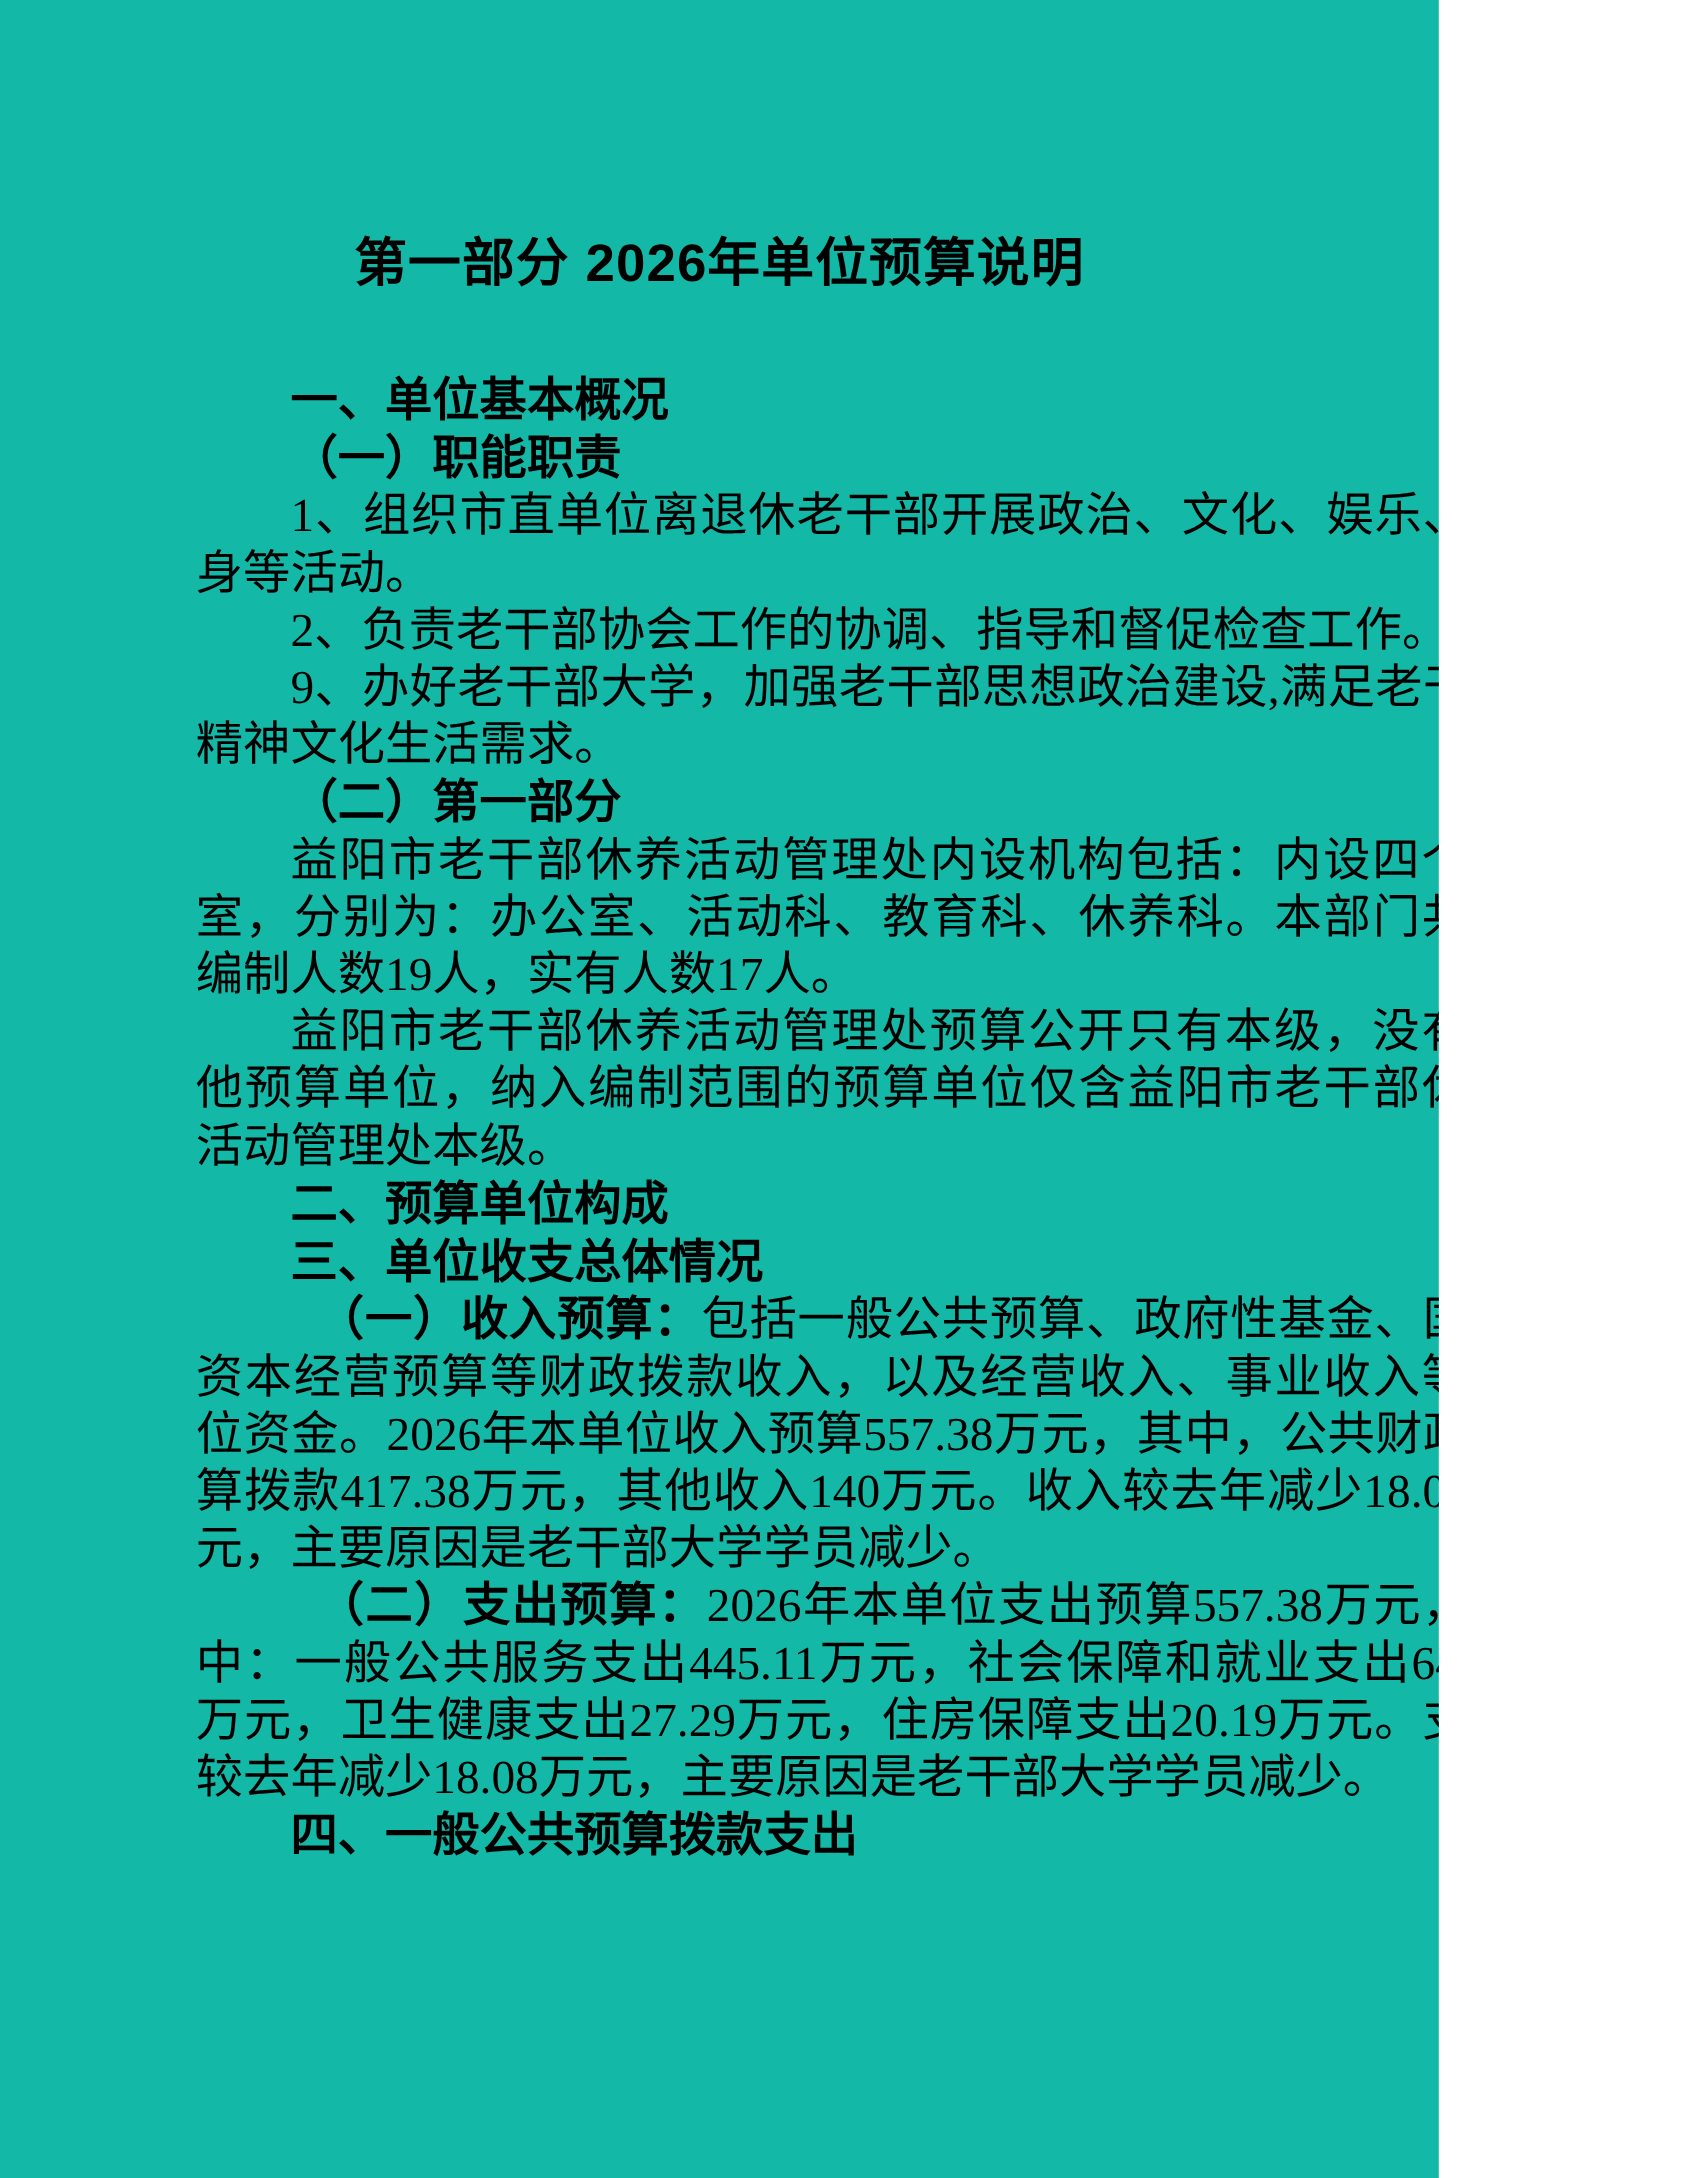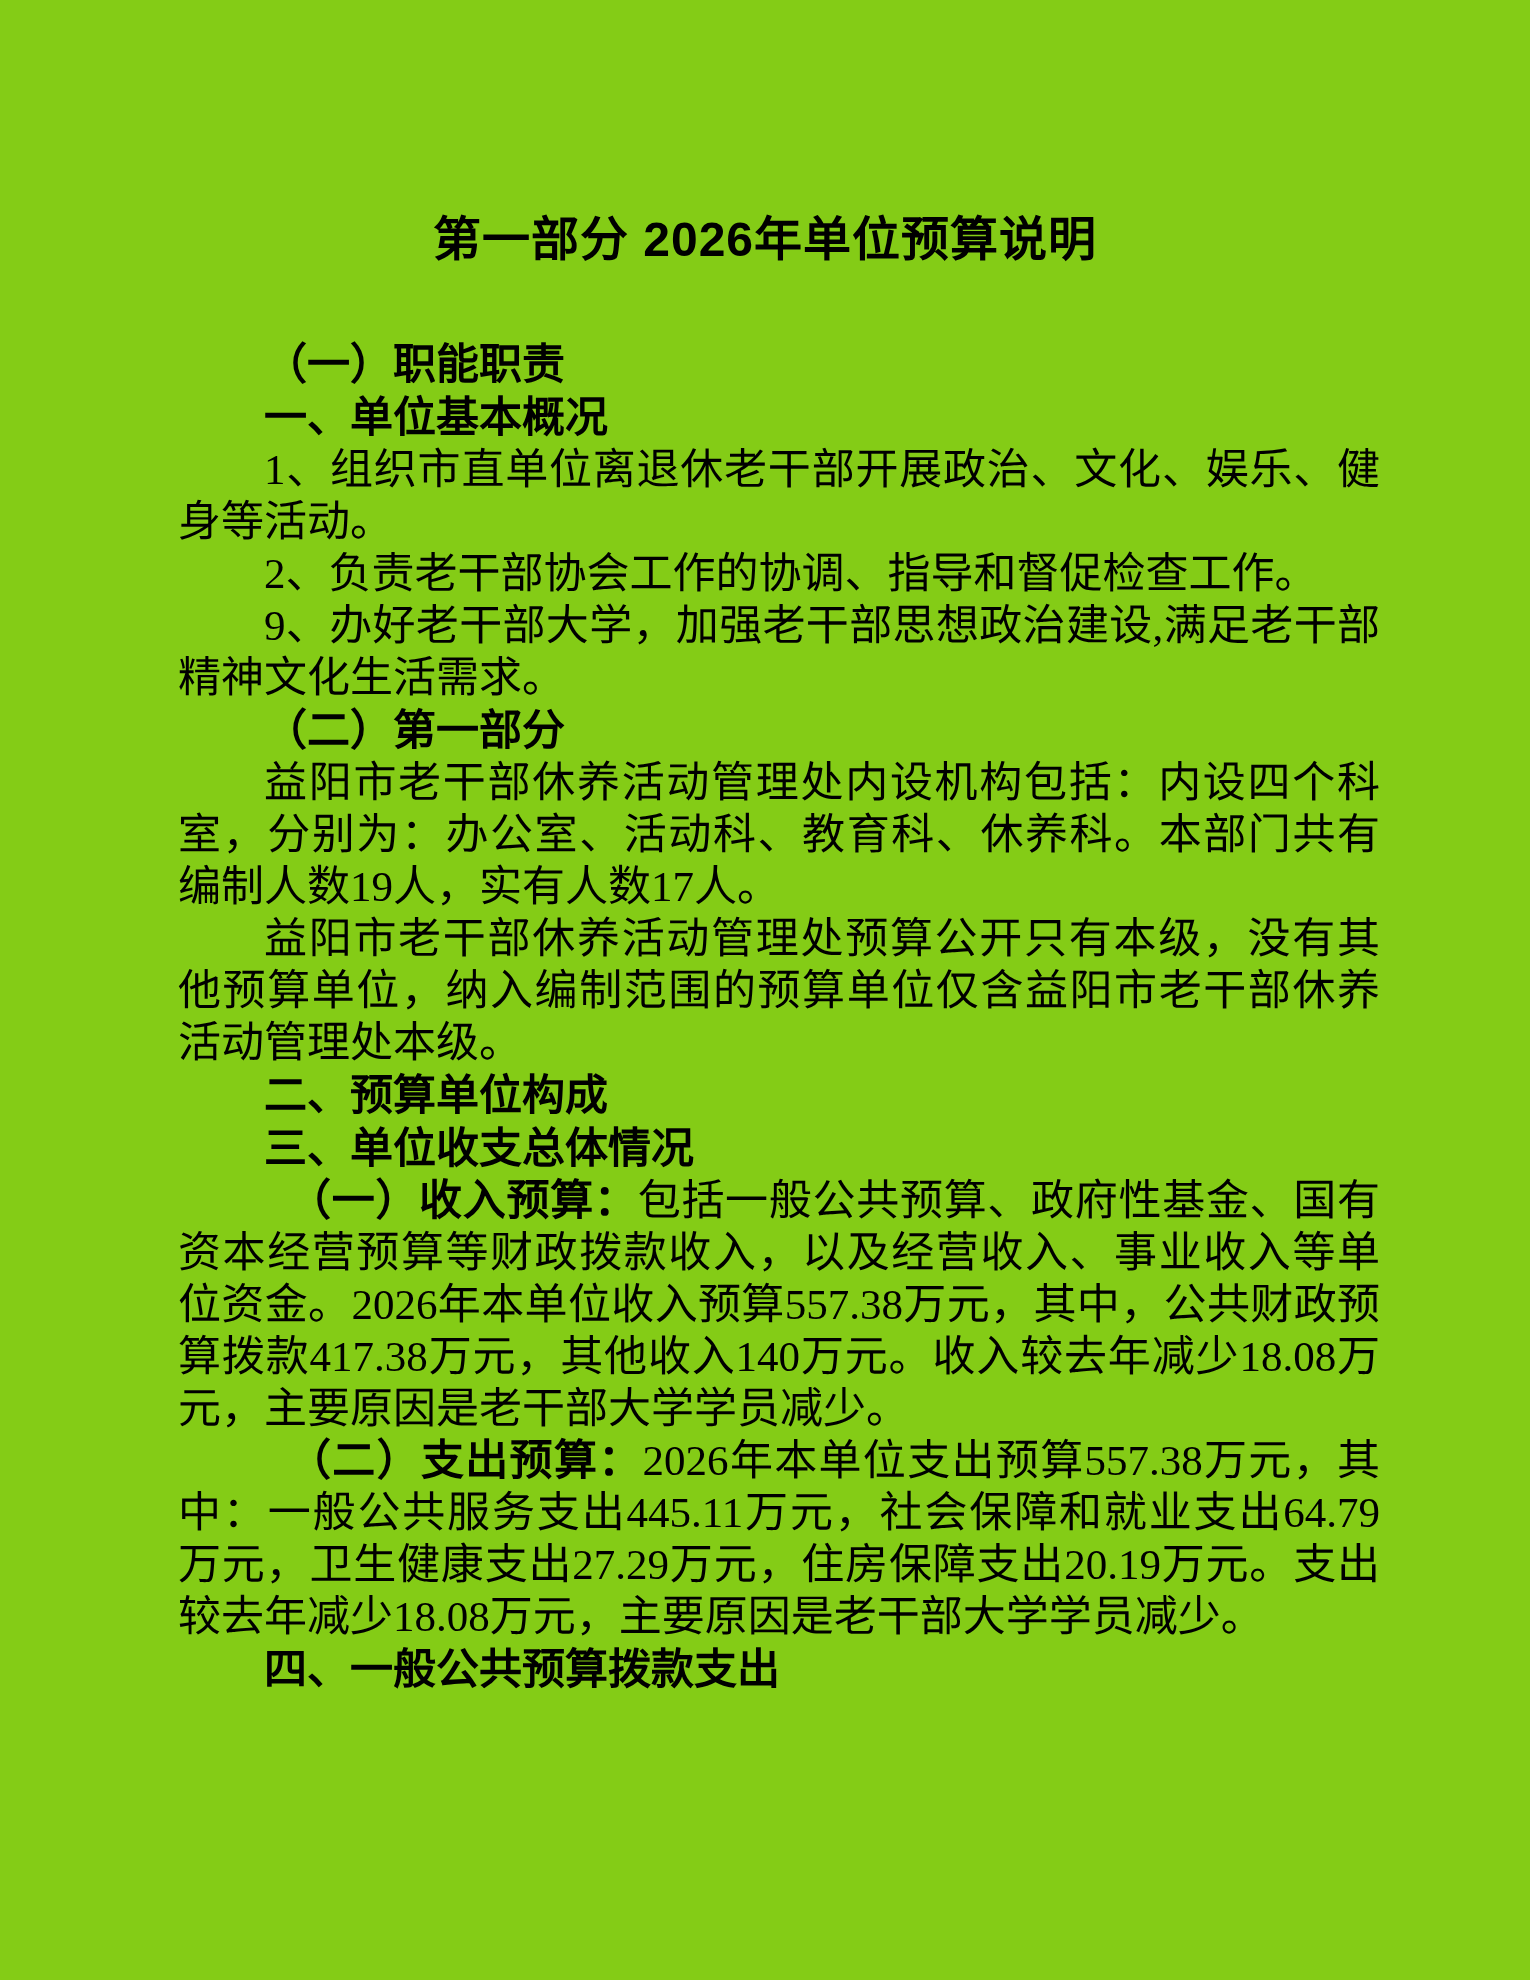--- a/index.html
+++ b/index.html
@@ -2,23 +2,23 @@
 <html lang="zh-CN"><head>
 <meta charset="utf-8">
 <style>
   html, body {
     margin: 0;
     padding: 0;
     background: #ffffff;
   }
   .page {
     position: relative;
-    width: 1530px;
+    width: 1308px;
     height: 1980px;
-    background: #84cc16;
+    background: #14b8a6;
     color: #000000;
     overflow: hidden;
     font-family: "Liberation Serif", "DejaVu Serif", serif;
   }
   .doc-title {
     position: absolute;
     top: 210px;
     left: 0;
     width: 100%;
     text-align: center;
@@ -60,23 +60,23 @@
 </style>
 </head>
 <body>
 
 <div class="page">
 
   <div class="doc-title">第一部分 2026年单位预算说明</div>
 
   <div class="body-text">
 
+    <p class="block heading"><span class="lead">一、单位基本概况</span></p>
+
     <p class="block heading"><span class="lead">（一）职能职责</span></p>
-
-    <p class="block heading"><span class="lead">一、单位基本概况</span></p>
 
     <p class="block para"><span class="txt">1、组织市直单位离退休老干部开展政治、文化、娱乐、健身等活动。</span></p>
 
     <p class="block para"><span class="txt">2、负责老干部协会工作的协调、指导和督促检查工作。</span></p>
 
     <p class="block para"><span class="txt">9、办好老干部大学，加强老干部思想政治建设,满足老干部精神文化生活需求。</span></p>
 
     <p class="block heading"><span class="lead">（二）第一部分</span></p>
 
     <p class="block para"><span class="txt">益阳市老干部休养活动管理处内设机构包括：内设四个科室，分别为：办公室、活动科、教育科、休养科。本部门共有编制人数19人，实有人数17人。</span></p>

